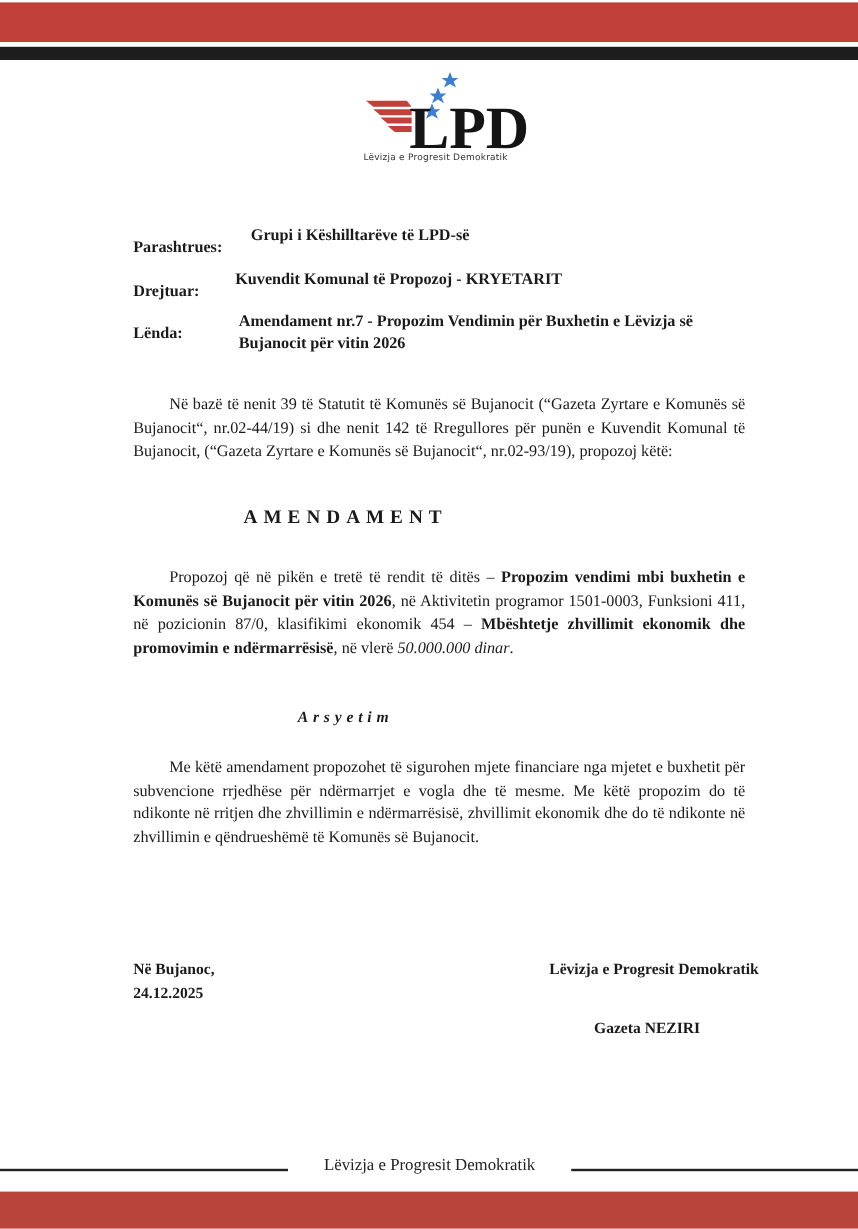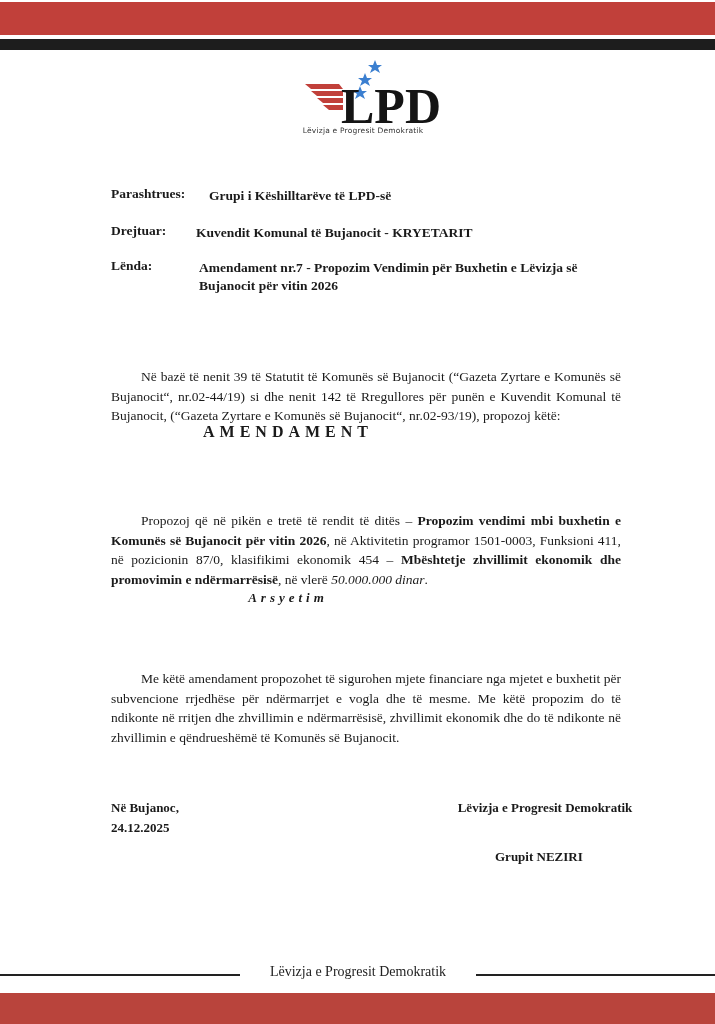--- a/index.html
+++ b/index.html
@@ -8,25 +8,25 @@
   .top-red { position: absolute; left: 0; top: 2px; width: 715px; height: 33px; background: #c1403a; }
   .top-black { position: absolute; left: 0; top: 39px; width: 715px; height: 11px; background: #1d1d1d; }
   .bottom-red { position: absolute; left: 0; top: 993px; width: 715px; height: 31px; background: #b9443c; }
 
   .logo { position: absolute; left: 303px; top: 60px; width: 140px; height: 80px; }
   .logo-text { position: absolute; left: 0; top: 0; width: 140px; height: 80px; }
   .logo-tag { position: absolute; left: 298px; top: 126px; width: 130px; text-align: center;
               font-family: "DejaVu Sans", sans-serif; font-size: 7.5px; color: #333; letter-spacing: 0.2px; }
 
   .meta { position: absolute; left: 111px; font-size: 13.5px; font-weight: bold; }
-  .meta .lbl { position: absolute; left: 0; top: 0; white-space: nowrap; font-family: Liberation Serif, serif; }
+  .meta .lbl { position: absolute; left: 0; top: 12px; white-space: nowrap; font-family: Liberation Serif, serif; }
   .meta .val { position: absolute; top: 0; white-space: nowrap; line-height: 19px; }
 
   .para { position: absolute; left: 111px; width: 510px; font-size: 13.5px; line-height: 19.5px;
-          text-align: justify; text-indent: 30px; margin-top: 40px; }
+          text-align: justify; text-indent: 30px; }
   .heading { position: absolute; left: 0; width: 576px; text-align: center; font-weight: bold; }
   .h-amend { top: 423px; font-size: 16px; letter-spacing: 5px; }
   .h-arsy { top: 590px; font-size: 13px; letter-spacing: 4px; font-style: italic; }
 
   .sig-left { position: absolute; left: 111px; top: 798px; font-size: 13px; font-weight: bold; line-height: 20px; }
   .sig-right { position: absolute; left: 445px; top: 798px; font-size: 13px; font-weight: bold; line-height: 20px; text-align: center; width: 200px; }
   .sig-name { position: absolute; left: 495px; top: 849px; font-size: 13px; font-weight: bold; }
 
   .footer { position: absolute; top: 962px; left: 0; width: 715px; height: 20px; }
   .footer .line-l { position: absolute; left: 0; top: 12px; width: 240px; height: 1.5px; background: #222; }
@@ -58,21 +58,21 @@
   </svg>
 </div>
 <div class="logo-tag">Lëvizja e Progresit Demokratik</div>
 
 <div class="meta" style="top:186px;">
   <span class="lbl">Parashtrues:</span>
   <span class="val" style="left:98px;">Grupi i Këshilltarëve të LPD-së</span>
 </div>
 <div class="meta" style="top:223px;">
   <span class="lbl">Drejtuar:</span>
-  <span class="val" style="left:85px;">Kuvendit Komunal të Bujanocit - KRYETARIT</span>
+  <span class="val" style="left:85px;">Kuvendit Komunal të Propozoj - KRYETARIT</span>
 </div>
 <div class="meta" style="top:258px;">
   <span class="lbl">Lënda:</span>
   <span class="val" style="left:88px;">Amendament nr.7 - Propozim Vendimin për Buxhetin e Lëvizja së</span>
   <span class="val" style="left:88px; top:18px;">Bujanocit për vitin 2026</span>
 </div>
 
 <div class="para" style="top:327px;">Në bazë të nenit 39 të Statutit të Komunës së Bujanocit (“Gazeta Zyrtare e Komunës së Bujanocit“,  nr.02-44/19) si dhe nenit 142 të Rregullores për punën e Kuvendit Komunal të Bujanocit, (“Gazeta Zyrtare e Komunës së Bujanocit“, nr.02-93/19), propozoj këtë:</div>
 
 <div class="heading h-amend">AMENDAMENT</div>
@@ -83,20 +83,20 @@
 
 <div class="para" style="top:629px;">Me këtë amendament propozohet të sigurohen mjete financiare nga mjetet e buxhetit për subvencione rrjedhëse për ndërmarrjet e vogla dhe të mesme. Me këtë propozim do të ndikonte në rritjen dhe zhvillimin e ndërmarrësisë, zhvillimit ekonomik dhe do të ndikonte në zhvillimin e qëndrueshëmë të Komunës së Bujanocit.</div>
 
 <div class="sig-left">
   <div>Në Bujanoc,</div>
   <div>24.12.2025</div>
 </div>
 <div class="sig-right">
   <div>Lëvizja e Progresit Demokratik</div>
 </div>
-<div class="sig-name">Grupit NEZIRI</div>
+<div class="sig-name">Gazeta NEZIRI</div>
 
 <div class="footer">
   <div class="line-l"></div>
   <div class="ftext">Lëvizja e Progresit Demokratik</div>
   <div class="line-r"></div>
 </div>
 <div class="bottom-red"></div>
 
 </body></html>

